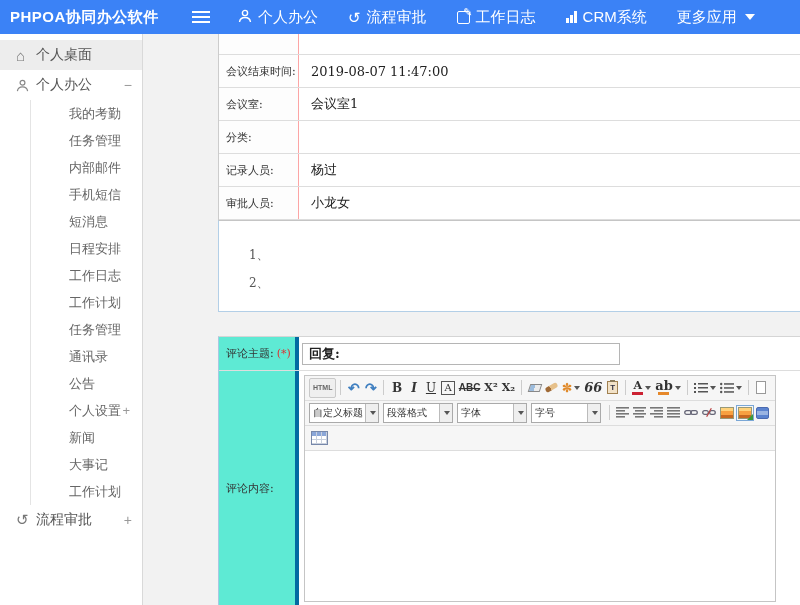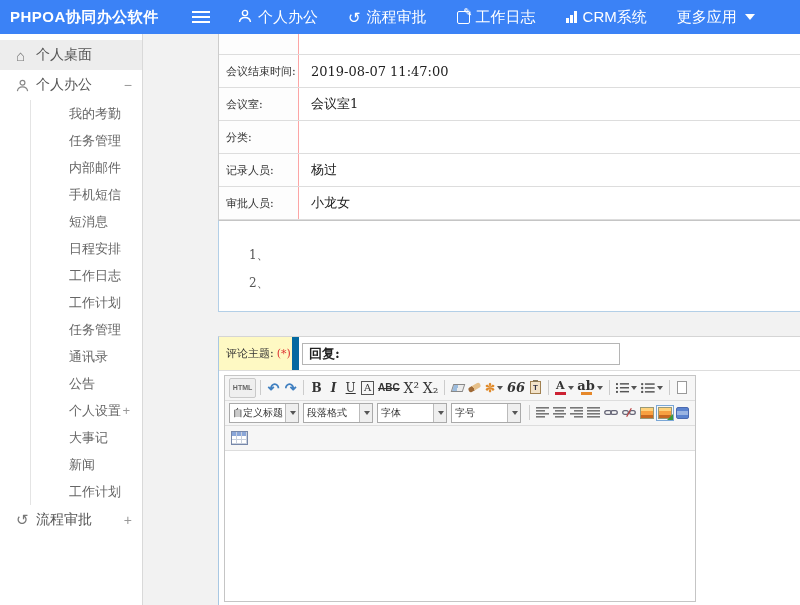--- a/index.html
+++ b/index.html
@@ -51,21 +51,21 @@
 
   .notes-box { width:700px; height:92px; background:#fff; border:1px solid #b3cfe7; border-top-color:#c5c5c5;
     padding:20px 0 0 30px; }
   .note-line { font-size:12px; color:#555; line-height:28px; font-family:"DejaVu Serif", serif; }
 
   .section-gap { height:24px; }
 
   .comment-table { width:700px; background:#fff; border-left:1px solid #a9c8e3; border-top:1px solid #d5d5d5; }
   .crow { display:flex; border-bottom:1px solid #ddd; }
   .crow.subject { height:34px; }
-  .ccell-label { width:80px; border-right:7px solid #0369a1; background:#fef9c3; padding-left:7px;
+  .ccell-label { width:80px; border-right:4px solid #0369a1; background:#5eead4; padding-left:7px;
     display:flex; align-items:center; font-size:11px; color:#333; font-family:"DejaVu Serif", serif; gap:3px;}
   .ccell-value { flex:1; display:flex; align-items:center; padding-left:3px; }
   .required { color:#dd3333; font-size:11px; }
   .subject-input { width:318px; height:22px; border:1px solid #b5b5b5; background:#fff; padding:1px 6px;
     font-family:"DejaVu Serif", serif; font-size:13px; font-weight:bold; color:#222; }
   .crow.body { height:235px; align-items:stretch; }
   .crow.body .ccell-label { align-items:center; }
 
   
   .editor { margin:4px 0 4px 2px; width:472px; border:1px solid #c5c5c5; background:#fff; display:flex; flex-direction:column; }
@@ -76,21 +76,21 @@
     padding:0 2px; font-size:12px; color:#333; cursor:pointer; border-radius:2px; }
   .sep { width:1px; height:15px; background:#ccc; margin:0 4px; flex:none; }
   .blue { color:#3f7fc0; font-weight:bold; font-size:14px; }
   .html-btn { font-size:7px; font-weight:bold; color:#666; border:1px solid #c9c9c9; background:#efefef;
     border-radius:2px; padding:2px 3px; }
   .b { font-family:"DejaVu Serif", serif; font-weight:bold; }
   .i { font-family:"DejaVu Serif", serif; font-style:italic; font-weight:bold; }
   .u { font-family:"DejaVu Serif", serif; text-decoration:underline; }
   .boxedA { font-family:"DejaVu Serif", serif; border:1px solid #555; font-size:10px; padding:0 2px; line-height:12px;}
   .strike { font-size:10px; text-decoration:line-through; font-weight:bold; }
-  .supsub { font-family:"DejaVu Serif", serif; font-size:14px; font-weight:normal;}
+  .supsub { font-family:"DejaVu Serif", serif; font-size:11px; font-weight:bold;}
   .quote66 { font-family:"DejaVu Serif", serif; font-weight:bold; font-style:italic; font-size:13px; }
   .mini-caret { width:0; height:0; border-left:3px solid transparent; border-right:3px solid transparent;
     border-top:4px solid #555; display:inline-block; margin-left:2px; }
   .ico-eraser { width:12px; height:8px; border:1px solid #888; transform:skewX(-18deg);
     background:linear-gradient(90deg,#9cbcdd 0 45%,#ececec 45%); display:inline-block; }
   .ico-brush { width:13px; height:5px; border-radius:2px; transform:rotate(-30deg);
     background:linear-gradient(90deg,#a06a36 0 40%,#e6c08a 40%); display:inline-block; }
   .ico-wand { color:#e08a2a; font-size:12px; font-weight:bold; }
   .ico-paste { width:11px; height:13px; border:1px solid #a08050; background:#f2e2c8; position:relative;
     font-size:8px; font-weight:bold; color:#334; display:inline-flex; align-items:center; justify-content:center;}
@@ -212,24 +212,24 @@
           <span>通讯录</span>
         </li>
       <li class="sub-item">
           <span>公告</span>
         </li>
       <li class="sub-item">
           <span>个人设置</span>
           <span class="toggle">+</span>
         </li>
       <li class="sub-item">
+          <span>新闻</span>
+        </li>
+      <li class="sub-item">
           <span>大事记</span>
-        </li>
-      <li class="sub-item">
-          <span>新闻</span>
         </li>
       <li class="sub-item">
           <span>工作计划</span>
         </li>
     </ul>
     <div class="side-item">
       <span class="sicon">↺</span>
       <span>流程审批</span>
       <span class="toggle">+</span>
     </div>
@@ -275,20 +275,23 @@
       <div class="crow subject">
         <div class="ccell-label">
           <span>评论主题:</span>
           <span class="required">(*)</span>
         </div>
         <div class="ccell-value">
           <input class="subject-input" type="text" value="回复:" style="">
         </div>
       </div>
       <div class="crow body">
+        <div class="ccell-label">
+          <span>评论内容:</span>
+        </div>
         <div class="ccell-value">
           <div class="editor">
 
             <div class="tb-row">
               <span class="tb-btn html-btn">HTML</span>
               <span class="sep"></span>
               <span class="tb-btn blue">↶</span>
               <span class="tb-btn blue">↷</span>
               <span class="sep"></span>
               <span class="tb-btn b">B</span>

